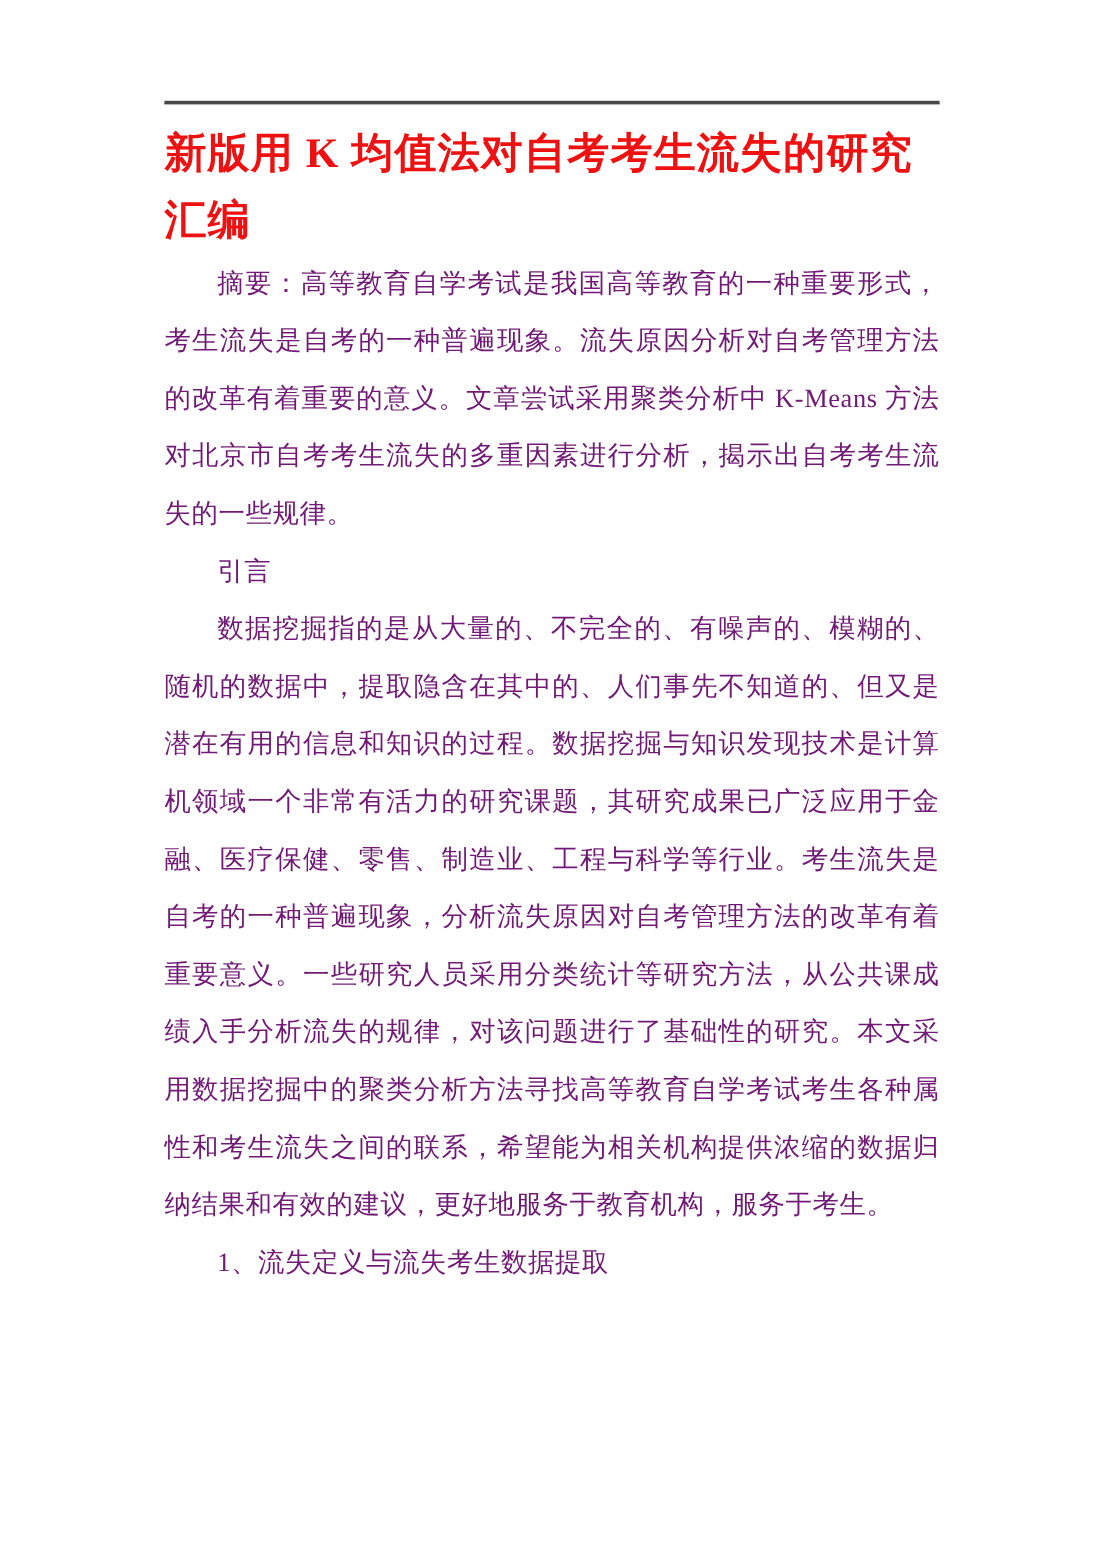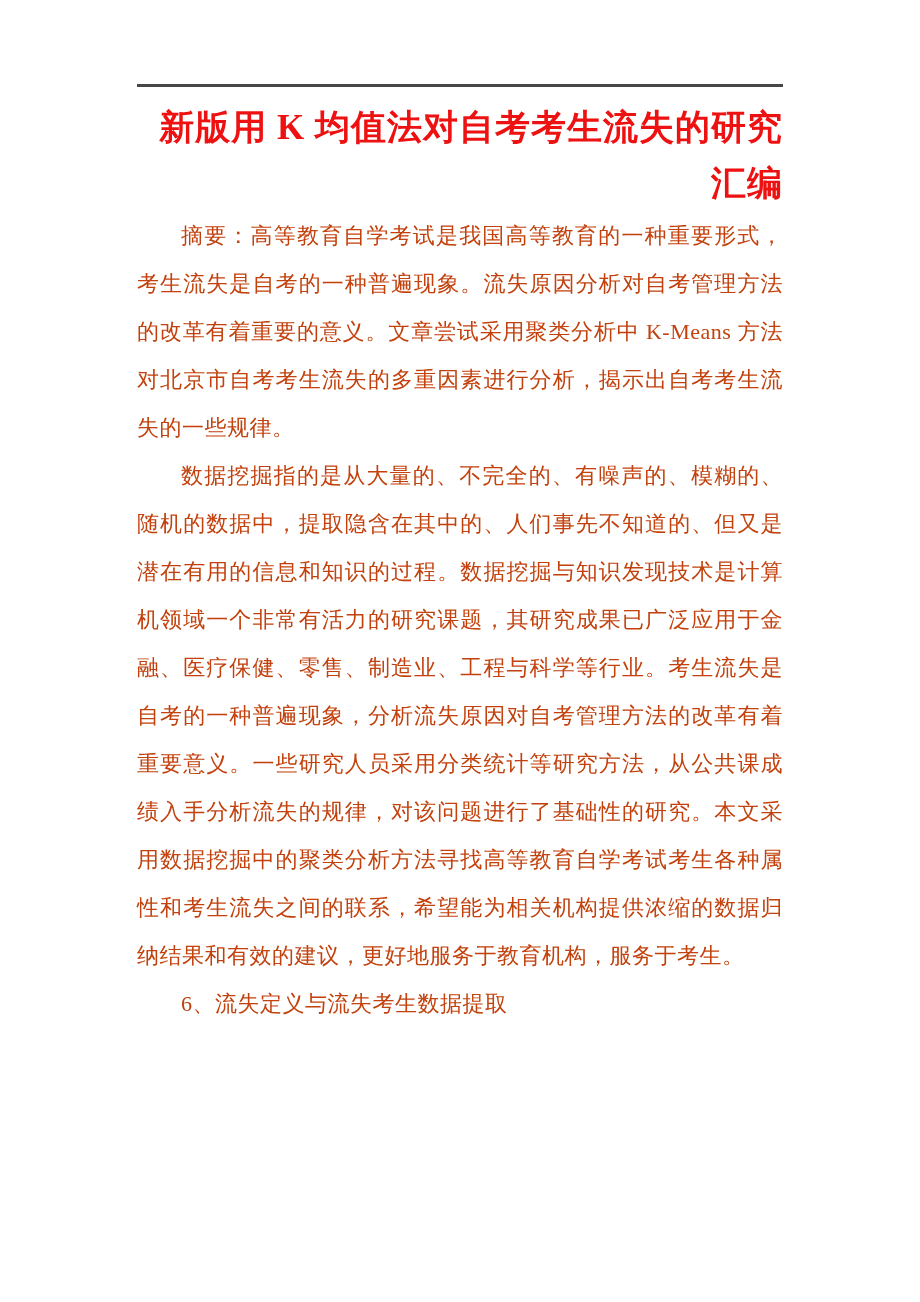--- a/index.html
+++ b/index.html
@@ -29,39 +29,40 @@
     top: 100px;
     width: 646px;
   }
   .doc-title {
     margin: 0;
     padding: 0;
     color: #ee1111;
     font-size: 35px;
     line-height: 56px;
     font-weight: bold;
-    text-align: right;
+    text-align: left;
     letter-spacing: 1px;
   }
   .para {
     margin: 0;
     padding: 0;
-    color: #c2410c;
+    color: #701a75;
     font-size: 22px;
     line-height: 48px;
     text-align: justify;
     text-indent: 2em;
     letter-spacing: 0.5px;
     word-break: break-all;
   }
 </style>
 </head>
 <body>
 
 <div class="doc-page">
   <div class="top-rule"></div>
   <div class="content">
     <h1 class="doc-title">新版用 K 均值法对自考考生流失的研究汇编</h1>
     <p class="para">摘要：高等教育自学考试是我国高等教育的一种重要形式，考生流失是自考的一种普遍现象。流失原因分析对自考管理方法的改革有着重要的意义。文章尝试采用聚类分析中 K-Means 方法对北京市自考考生流失的多重因素进行分析，揭示出自考考生流失的一些规律。</p>
+    <p class="para">引言</p>
     <p class="para">数据挖掘指的是从大量的、不完全的、有噪声的、模糊的、随机的数据中，提取隐含在其中的、人们事先不知道的、但又是潜在有用的信息和知识的过程。数据挖掘与知识发现技术是计算机领域一个非常有活力的研究课题，其研究成果已广泛应用于金融、医疗保健、零售、制造业、工程与科学等行业。考生流失是自考的一种普遍现象，分析流失原因对自考管理方法的改革有着重要意义。一些研究人员采用分类统计等研究方法，从公共课成绩入手分析流失的规律，对该问题进行了基础性的研究。本文采用数据挖掘中的聚类分析方法寻找高等教育自学考试考生各种属性和考生流失之间的联系，希望能为相关机构提供浓缩的数据归纳结果和有效的建议，更好地服务于教育机构，服务于考生。</p>
-    <p class="para">6、流失定义与流失考生数据提取</p>
+    <p class="para">1、流失定义与流失考生数据提取</p>
   </div>
 </div>
 
 </body></html>

